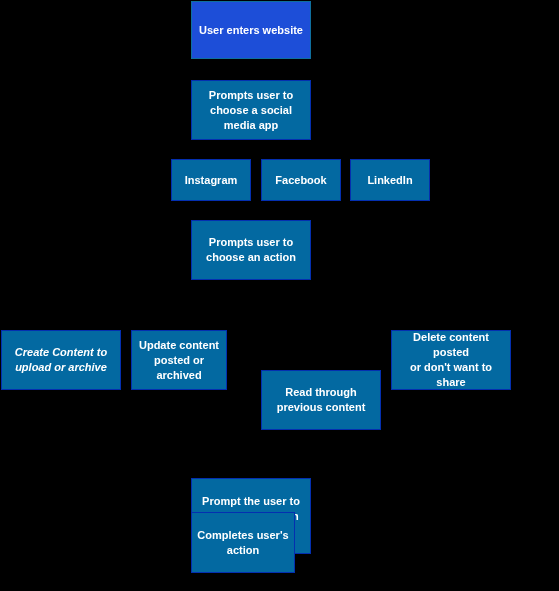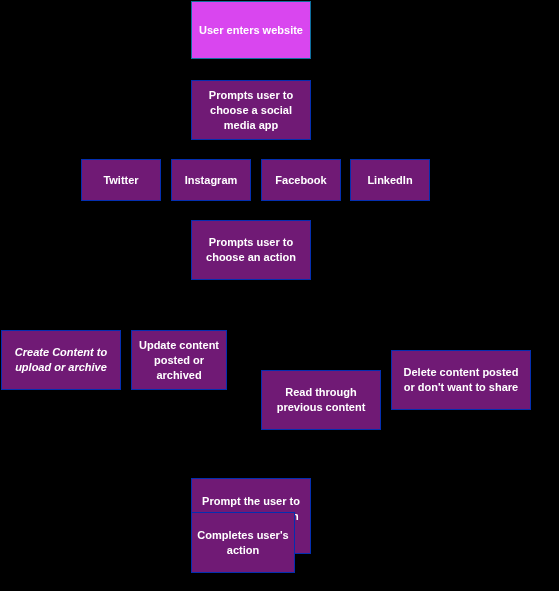--- a/index.html
+++ b/index.html
@@ -40,46 +40,43 @@
     border: 1px solid rgba(0,0,0,0.35);
     white-space: pre-line;
   }
   .node-label {
     display: block;
     width: 100%;
     white-space: pre-line;
   }
   
   .node.accent {
-    background: #d946ef;
+    background: #1d4ed8;
     border-color: #0f6f9e;
   }
   .node.primary {
-    background: #701a75;
+    background: #0369a1;
     border-color: #042fb0;
   }
 </style>
 </head>
 <body>
 
 <div id="diagram-canvas">
 
   <div class="node accent" style="left:191px; top:1px; width:120px; height:58px;">
     <span class="node-label">User enters website</span>
   </div>
 
   <div class="node primary" style="left:191px; top:80px; width:120px; height:60px;">
     <span class="node-label">Prompts user to
 choose a social
 media app</span>
   </div>
 
-  <div class="node primary" style="left:81px; top:159px; width:80px; height:42px;">
-    <span class="node-label">Twitter</span>
-  </div>
   <div class="node primary" style="left:261px; top:159px; width:80px; height:42px;">
     <span class="node-label">Facebook</span>
   </div>
   <div class="node primary" style="left:171px; top:159px; width:80px; height:42px;">
     <span class="node-label">Instagram</span>
   </div>
   <div class="node primary" style="left:350px; top:159px; width:80px; height:42px;">
     <span class="node-label">LinkedIn</span>
   </div>
 
@@ -93,21 +90,21 @@
 upload or archive</span>
   </div>
   <div class="node primary" style="left:131px; top:330px; width:96px; height:60px;">
     <span class="node-label">Update content
 posted or archived</span>
   </div>
   <div class="node primary" style="left:261px; top:330px; width:120px; height:60px;margin-top:40px;">
     <span class="node-label">Read through
 previous content</span>
   </div>
-  <div class="node primary" style="left:391px; top:330px; width:140px; height:60px;margin-top:20px;">
+  <div class="node primary" style="left:391px; top:330px; width:120px; height:60px;">
     <span class="node-label">Delete content posted
 or don't want to share</span>
   </div>
 
   <div class="node primary" style="left:191px; top:442px; width:120px; height:76px;margin-top:36px;">
     <span class="node-label">Prompt the user to
 confirm the action
 taken</span>
   </div>
 

